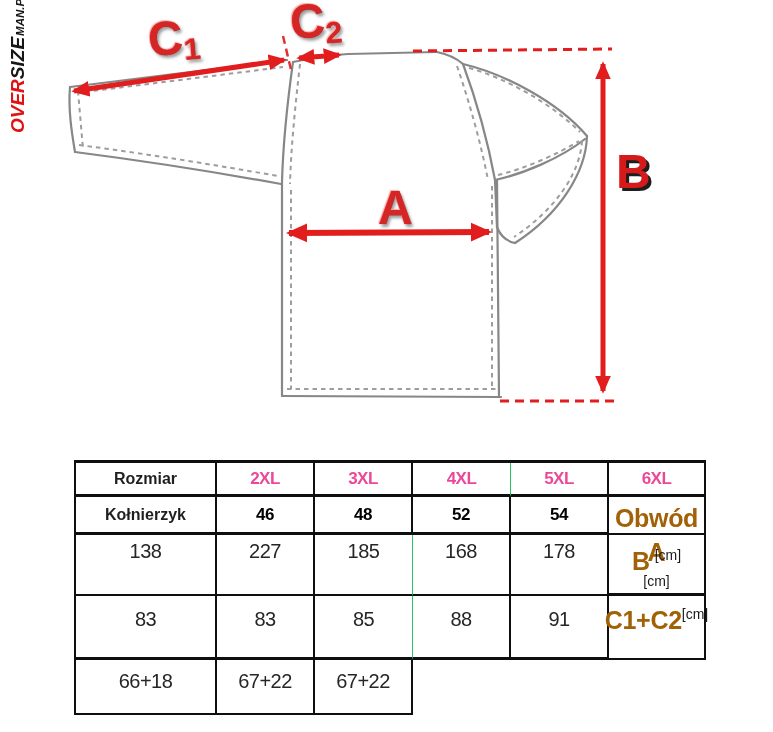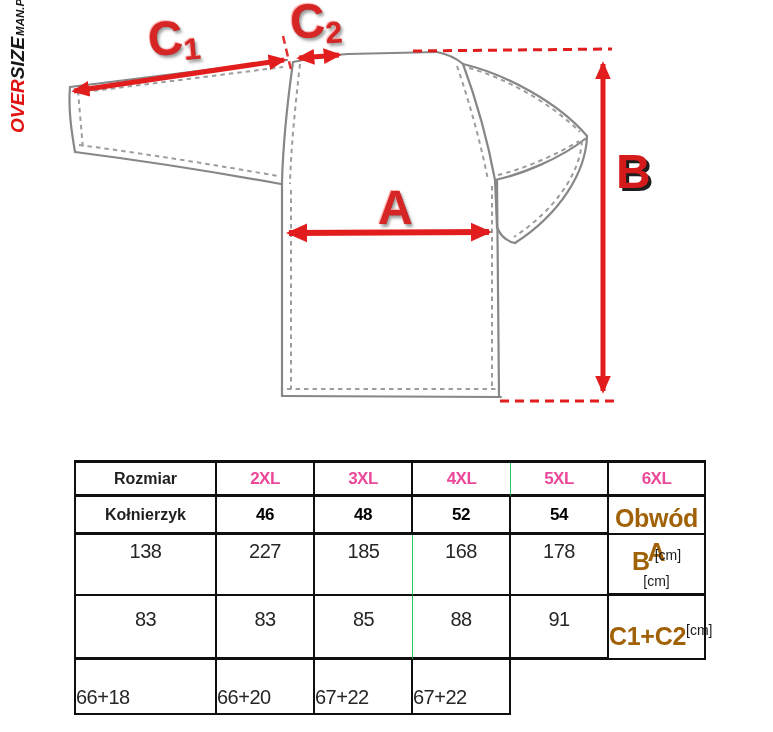--- a/index.html
+++ b/index.html
@@ -62,21 +62,21 @@
     border-right:2px solid #0f0f0f;
     box-sizing:border-box;text-align:center;
   }
   .cell.thickr{border-right:1px solid #22c55e;}
   .r1,.r2,.r4{border-bottom:3px solid #0f0f0f;}
   .r3{border-bottom:2px solid #0f0f0f;}
   .r5{border-bottom:2px solid #0f0f0f;}
   .r3,.r4,.r5{align-items:flex-start;}
   .r3{padding-top:5px;}
   .r4{padding-top:12px;}
-  .r5{padding-top:26px;justify-content:space-between;}
+  .r5{padding-top:10px;}
 
   .head-label{font-size:16px;font-weight:bold;color:#1f1f1f;}
   .size-txt{font-size:17px;font-weight:bold;letter-spacing:-0.5px;color:#ec4899;text-align:center;}
   .num-b{font-size:17px;font-weight:bold;letter-spacing:-0.5px;color:#000000;}
   .val{font-size:20px;font-weight:400;letter-spacing:-0.5px;color:#262626;}
   .red-label{font-size:25px;font-weight:bold;color:#a16207;letter-spacing:-0.3px;}
   .unit{font-size:14px;font-weight:400;color:#1a1a1a;}
   .lbl-stack{display:block;line-height:1.35;}
   .gap-l{margin-left:5px;}
 </style>
@@ -178,16 +178,15 @@
   <div class="cell r4 val">83</div>
   <div class="cell r4 val thickr">85</div>
   <div class="cell r4 val">88</div>
   <div class="cell r4 val">91</div>
 
   <div class="cell r5">
     <span class="red-label">C1+C2</span>
       <span class="unit">[cm]</span>
   </div>
   <div class="cell r5 val">66+18</div>
-  <div class="cell r5 val">66+20</div>
   <div class="cell r5 val">67+22</div>
   <div class="cell r5 val">67+22</div>
 </div>
 
 </body></html>

